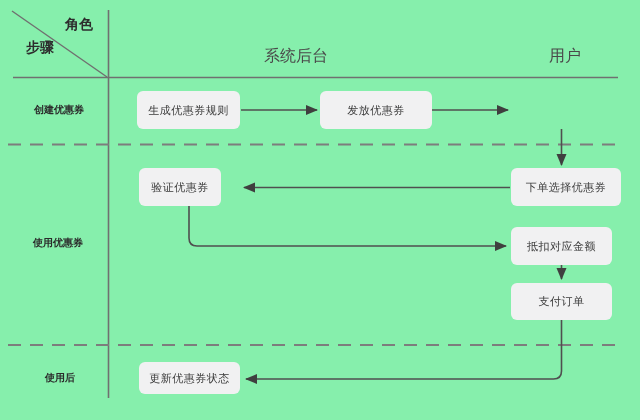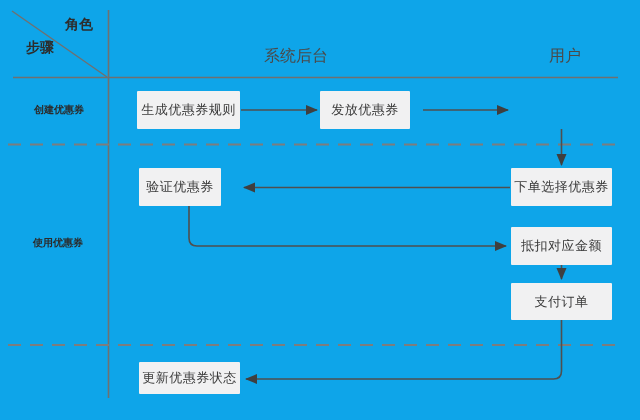--- a/index.html
+++ b/index.html
@@ -1,20 +1,20 @@
 <!DOCTYPE html>
 <html><head>
 <meta charset="utf-8">
 <style>
   html, body { margin: 0; padding: 0; background: #ffffff; }
   .canvas {
     position: relative;
     width: 640px;
     height: 420px;
-    background: #0ea5e9;
+    background: #86efac;
     font-family: "Liberation Sans", "DejaVu Sans", sans-serif;
     overflow: hidden;
   }
   svg.wires {
     position: absolute;
     left: 0; top: 0;
     width: 640px; height: 420px;
   }
   .lbl {
     position: absolute;
@@ -35,32 +35,32 @@
   .row-label {
     font-size: 10px;
     font-weight: bold;
     color: #2b2b2b;
     width: 104px;
   }
   .node {
     position: absolute;
     background: #f1f1f2;
     color: #3a3a3a;
-    font-size: 13px;
+    font-size: 11px;
     display: flex;
     align-items: center;
     justify-content: center;
     text-align: center;
-    border-radius: 1px;
+    border-radius: 6px;
     letter-spacing: 0.5px;
   }
   .n-generate   { left: 137px; top:  91px; width: 103px; height: 38px; }
-  .n-issue      { left: 320px; top:  91px; width: 90px; height: 38px; }
+  .n-issue      { left: 320px; top:  91px; width: 112px; height: 38px; }
   .n-receive    { left: 511px; top:  91px; width: 101px; height: 38px; }
-  .n-order      { left: 511px; top: 168px; width: 101px; height: 38px; text-align: right; }
+  .n-order      { left: 511px; top: 168px; width: 110px; height: 38px; text-align: right; }
   .n-verify     { left: 139px; top: 168px; width: 82px; height: 38px; }
   .n-deduct     { left: 511px; top: 227px; width: 101px; height: 38px; }
   .n-pay        { left: 511px; top: 283px; width: 101px; height: 37px; }
   .n-update     { left: 139px; top: 362px; width: 101px; height: 32px; }
 
   .p-role   { left: 58px;  top: 16px;  width: 42px; }
   .p-step   { left: 19px;  top: 39px;  width: 42px; }
   .p-colsys { left: 241px; top: 46px; }
   .p-coluser{ left: 510px; top: 46px; }
   .p-row1   { left: 7px;   top: 103px; }
@@ -95,20 +95,21 @@
   </svg>
 
   <div class="lbl corner-lbl p-role">角色</div>
   <div class="lbl corner-lbl p-step">步骤</div>
 
   <div class="lbl col-header p-colsys">系统后台</div>
   <div class="lbl col-header p-coluser">用户</div>
 
   <div class="lbl row-label p-row1">创建优惠券</div>
   <div class="lbl row-label p-row2">使用优惠券</div>
+  <div class="lbl row-label p-row3">使用后</div>
 
   <div class="node n-generate">生成优惠券规则</div>
   <div class="node n-issue">发放优惠券</div>
   <div class="node n-order">下单选择优惠券</div>
   <div class="node n-verify">验证优惠券</div>
   <div class="node n-deduct">抵扣对应金额</div>
   <div class="node n-pay">支付订单</div>
   <div class="node n-update">更新优惠券状态</div>
 
 </div>

